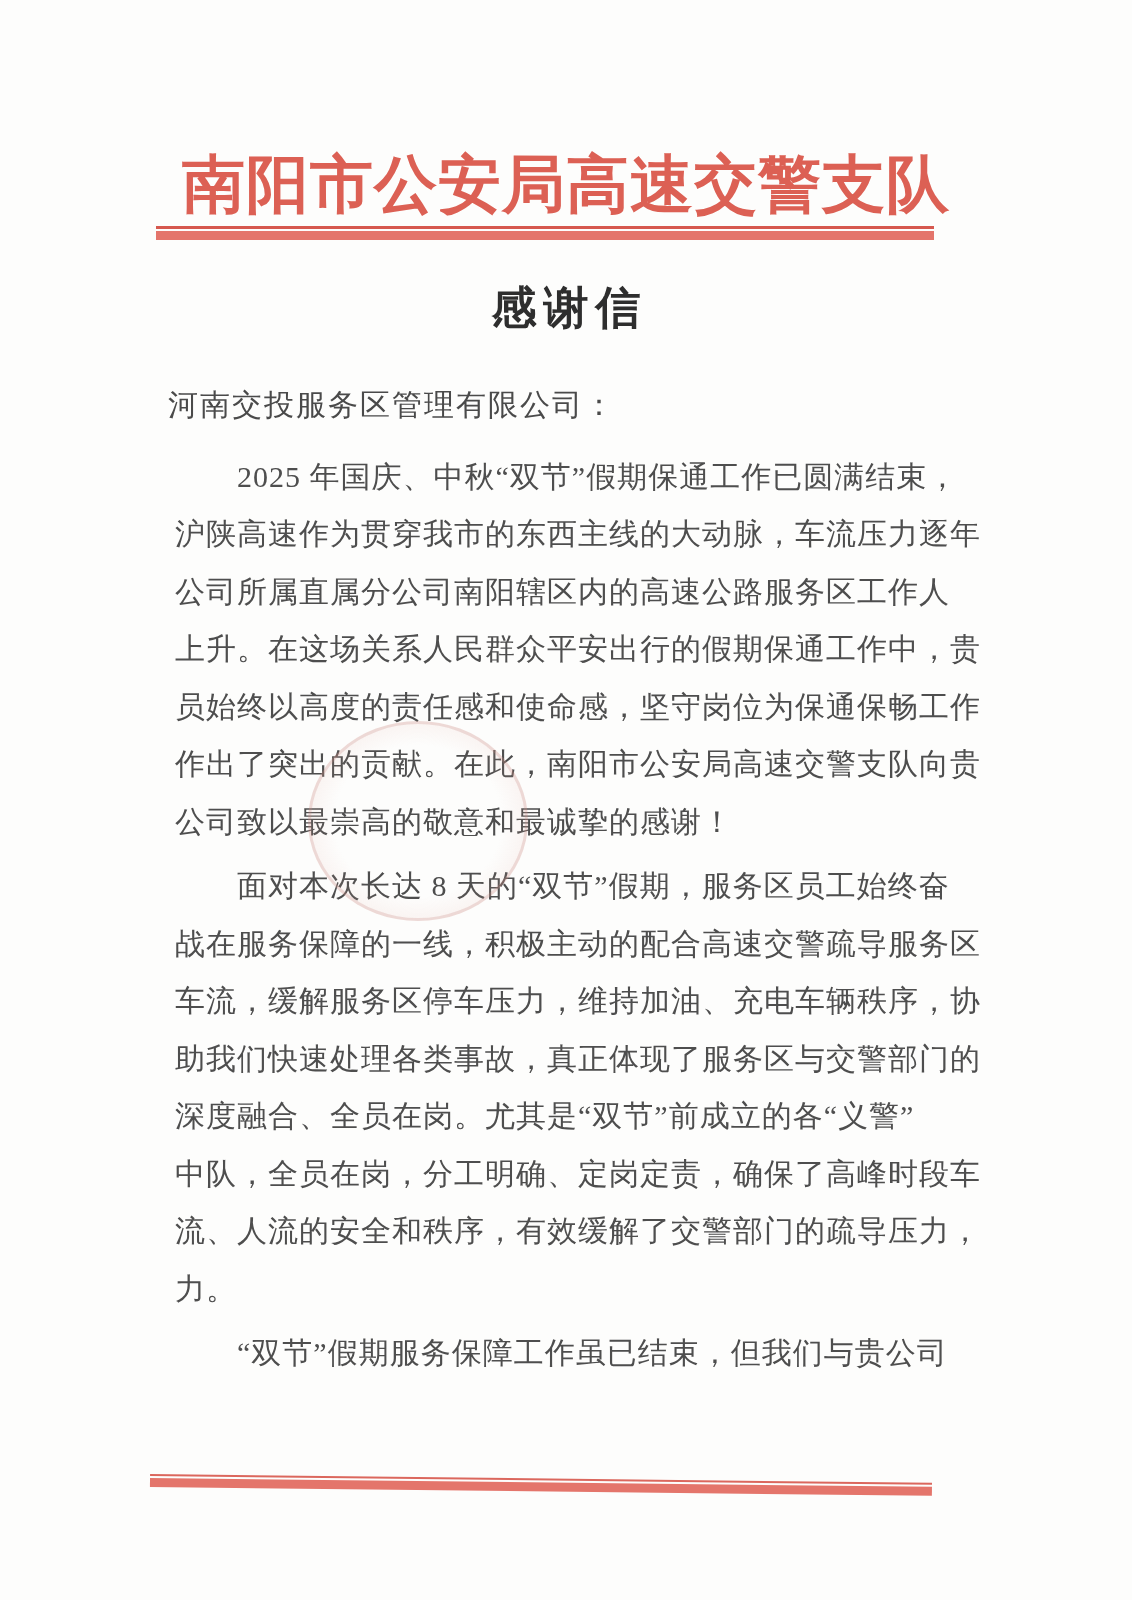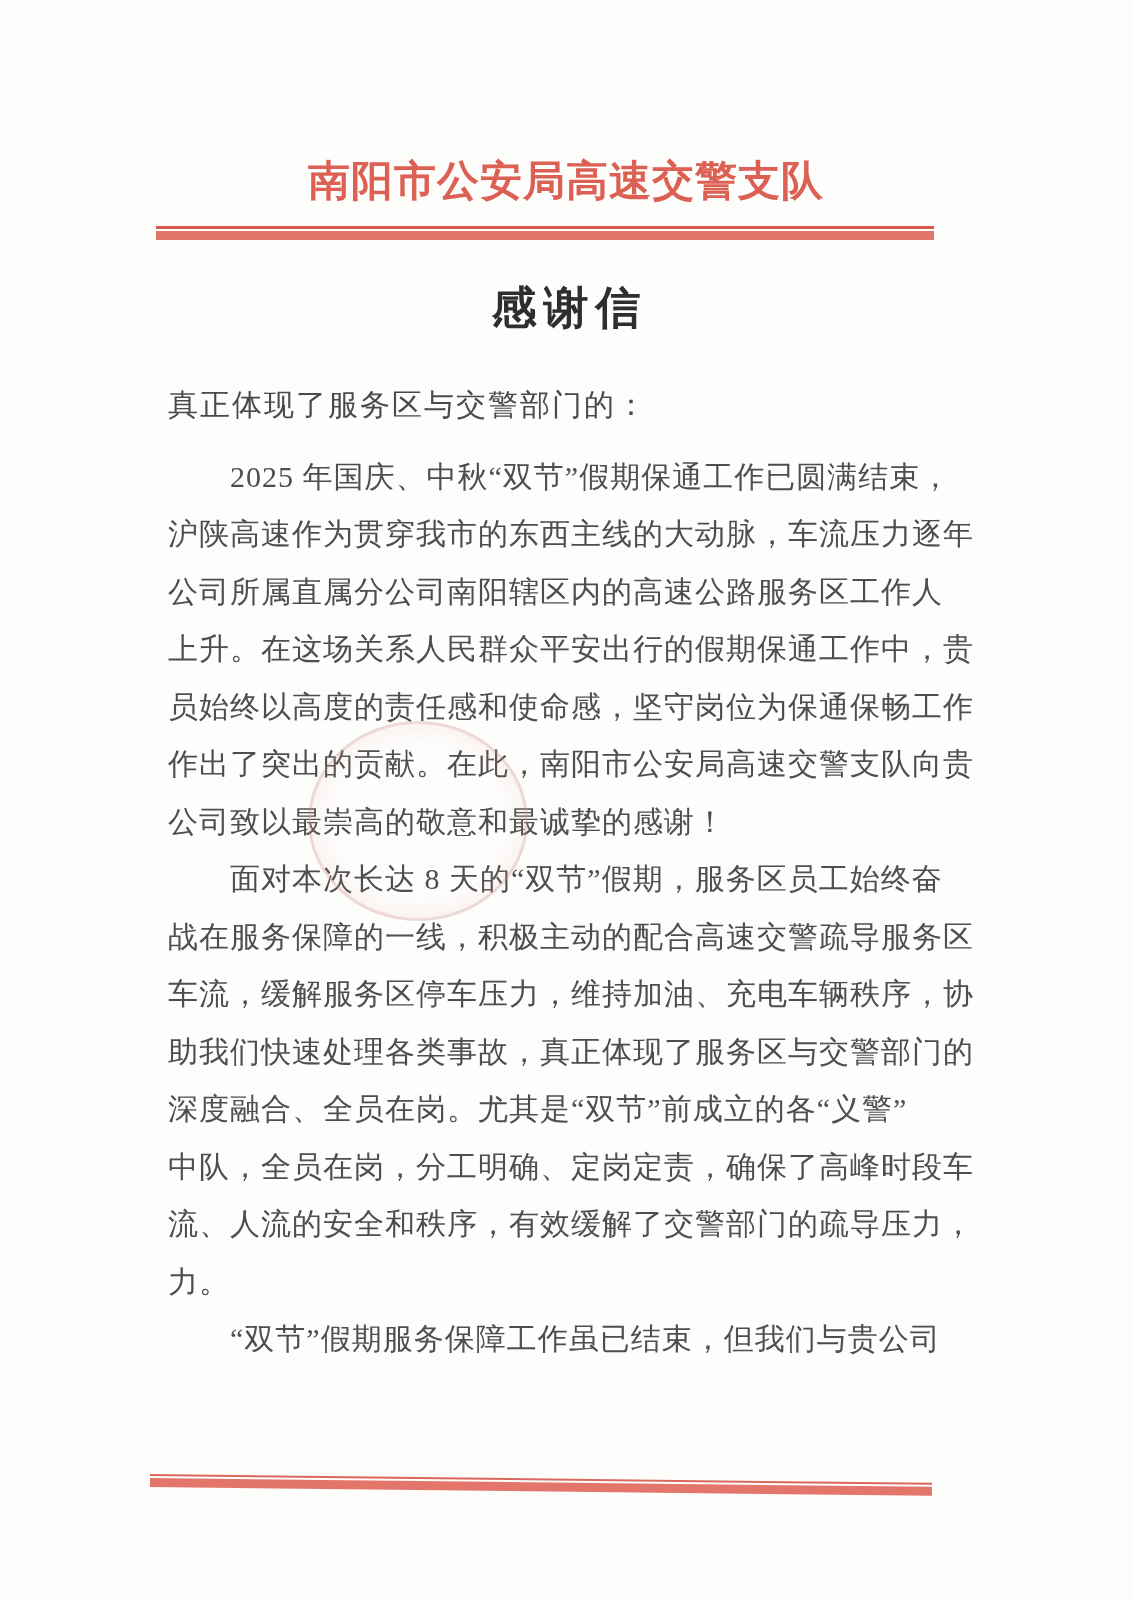--- a/index.html
+++ b/index.html
@@ -12,26 +12,26 @@
     width: 1132px;
     height: 1600px;
     margin: 0 auto;
     background: #fdfdfc;
     overflow: hidden;
     font-family: "Liberation Serif", "DejaVu Serif", serif;
   }
   
   .letterhead {
     position: absolute;
-    top: 146px;
+    top: 155px;
     left: 0;
     width: 100%;
     text-align: center;
-    font-family: Liberation Sans, sans-serif;
-    font-size: 42px;
+    font-family: Liberation Mono, monospace;
+    font-size: 63px;
     line-height: 70px;
     font-weight: 700;
     color: #dc6054;
     letter-spacing: 1px;
     white-space: nowrap;
   }
   .head-rule {
     position: absolute;
     top: 226px;
     left: 156px;
@@ -65,21 +65,21 @@
   
   .body-text {
     position: absolute;
     top: 376px;
     left: 168px;
     width: 770px;
     font-size: 30px;
     color: #4e4e4e;
   }
   .body-text p {
-    margin: 0;
+    margin: 7px;
     padding: 0;
   }
   .para-first {
     margin-top: 14px !important;
   }
   .line {
     display: block;
     line-height: 57.5px;
     letter-spacing: 1px;
     white-space: nowrap;
@@ -134,21 +134,21 @@
 
   <div class="head-rule">
     <div class="rule-thin"></div>
     <div class="rule-thick"></div>
   </div>
 
   <h1 class="doc-title">感谢信</h1>
 
   <div class="body-text">
 
-    <span class="recipient">真正体现了服务区与交警部门的：</span>
+    <span class="recipient">河南交投服务区管理有限公司：</span>
 
     <p class="para-first">
       <span class="line indent">2025 年国庆、中秋“双节”假期保通工作已圆满结束，</span>
       <span class="line">沪陕高速作为贯穿我市的东西主线的大动脉，车流压力逐年</span>
       <span class="line">公司所属直属分公司南阳辖区内的高速公路服务区工作人</span>
       <span class="line">上升。在这场关系人民群众平安出行的假期保通工作中，贵</span>
       <span class="line">员始终以高度的责任感和使命感，坚守岗位为保通保畅工作</span>
       <span class="line">作出了突出的贡献。在此，南阳市公安局高速交警支队向贵</span>
       <span class="line">公司致以最崇高的敬意和最诚挚的感谢！</span>
     </p>

